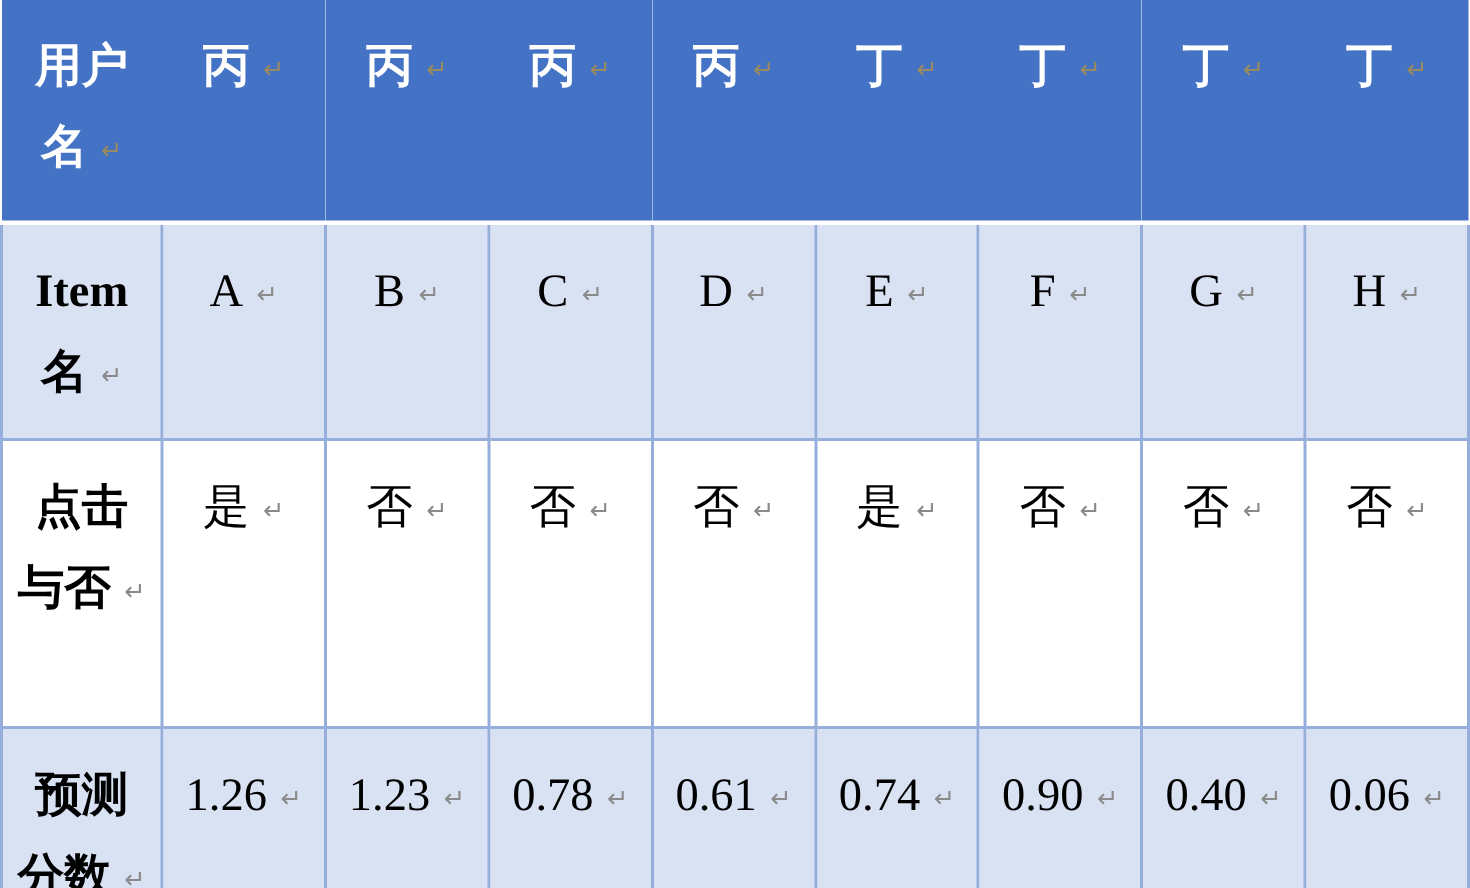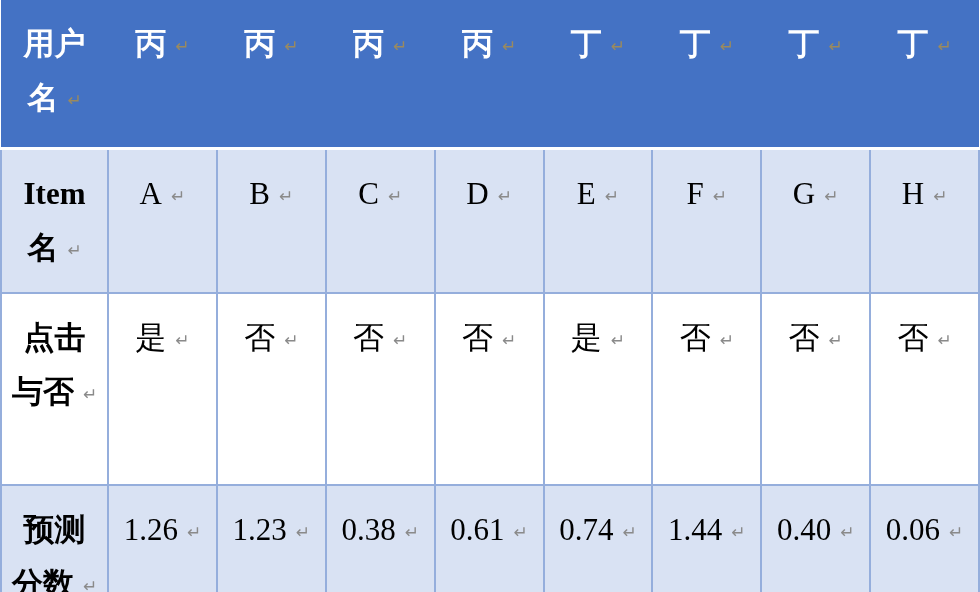--- a/index.html
+++ b/index.html
@@ -181,30 +181,30 @@
         <div class="line"><span>预测</span></div>
         <div class="line"><span>分数</span><span class="mark">↵</span></div>
       </td>
       <td>
           <div class="line"><span>1.26</span><span class="mark">↵</span></div>
         </td>
       <td>
           <div class="line"><span>1.23</span><span class="mark">↵</span></div>
         </td>
       <td>
-          <div class="line"><span>0.38</span><span class="mark">↵</span></div>
+          <div class="line"><span>0.78</span><span class="mark">↵</span></div>
         </td>
       <td>
           <div class="line"><span>0.61</span><span class="mark">↵</span></div>
         </td>
       <td>
           <div class="line"><span>0.74</span><span class="mark">↵</span></div>
         </td>
       <td>
-          <div class="line"><span>1.44</span><span class="mark">↵</span></div>
+          <div class="line"><span>0.90</span><span class="mark">↵</span></div>
         </td>
       <td>
           <div class="line"><span>0.40</span><span class="mark">↵</span></div>
         </td>
       <td>
           <div class="line"><span>0.06</span><span class="mark">↵</span></div>
         </td>
     </tr>
 
   </tbody>

